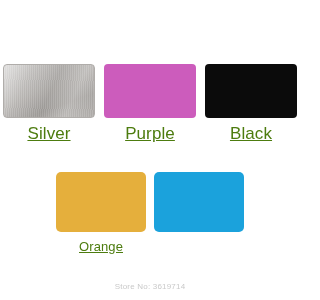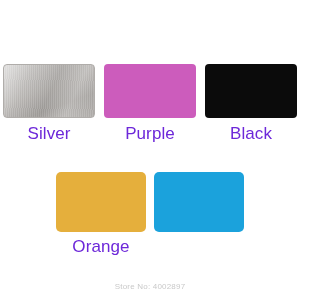--- a/index.html
+++ b/index.html
@@ -67,27 +67,28 @@
   }
   .swatch-black  { background: #0b0b0b; }
   .swatch-purple { background: #cc5cbc; }
   .swatch-orange { background: #e5af3c; }
   .swatch-blue   { background: #1ba2dc; }
 
   .swatch-label {
     margin-top: 5px;
     font-size: 17px;
     line-height: 21px;
-    color: #6d28d9;
+    color: #4d7c0f;
     letter-spacing: 0.1px;
     white-space: nowrap;
+    text-decoration: underline;
   }
   .row-bottom .swatch-label {
     margin-top: 4px;
-    font-size: 17px;
+    font-size: 13px;
   }
 
   
   .store-note {
     position: absolute;
     left: 0;
     right: 0;
     bottom: 8px;
     text-align: center;
     font-size: 8px;
@@ -126,15 +127,15 @@
       <div class="swatch swatch-orange"></div>
       <div class="swatch-label">Orange</div>
     </div>
 
     <div class="swatch-cell">
       <div class="swatch swatch-blue"></div>
     </div>
 
   </div>
 
-  <div class="store-note">Store No: 4002897</div>
+  <div class="store-note">Store No: 3619714</div>
 
 </div>
 
 </body></html>

